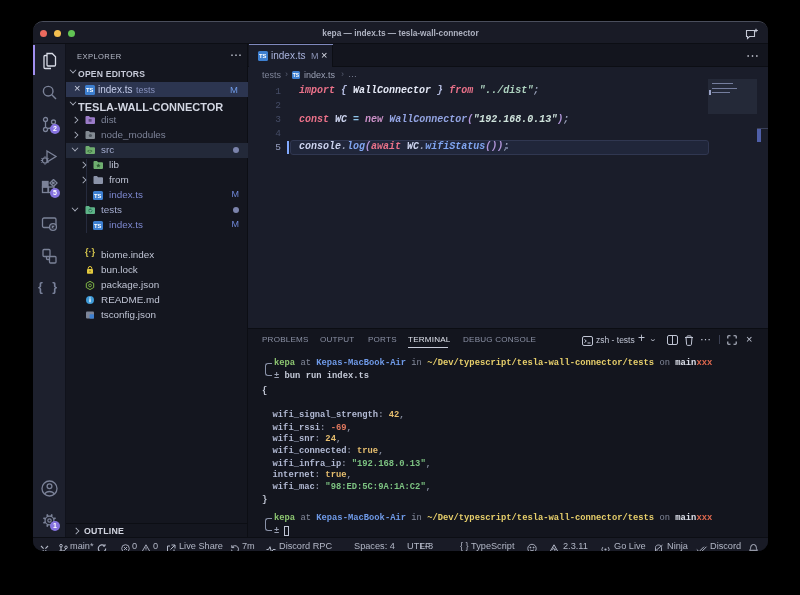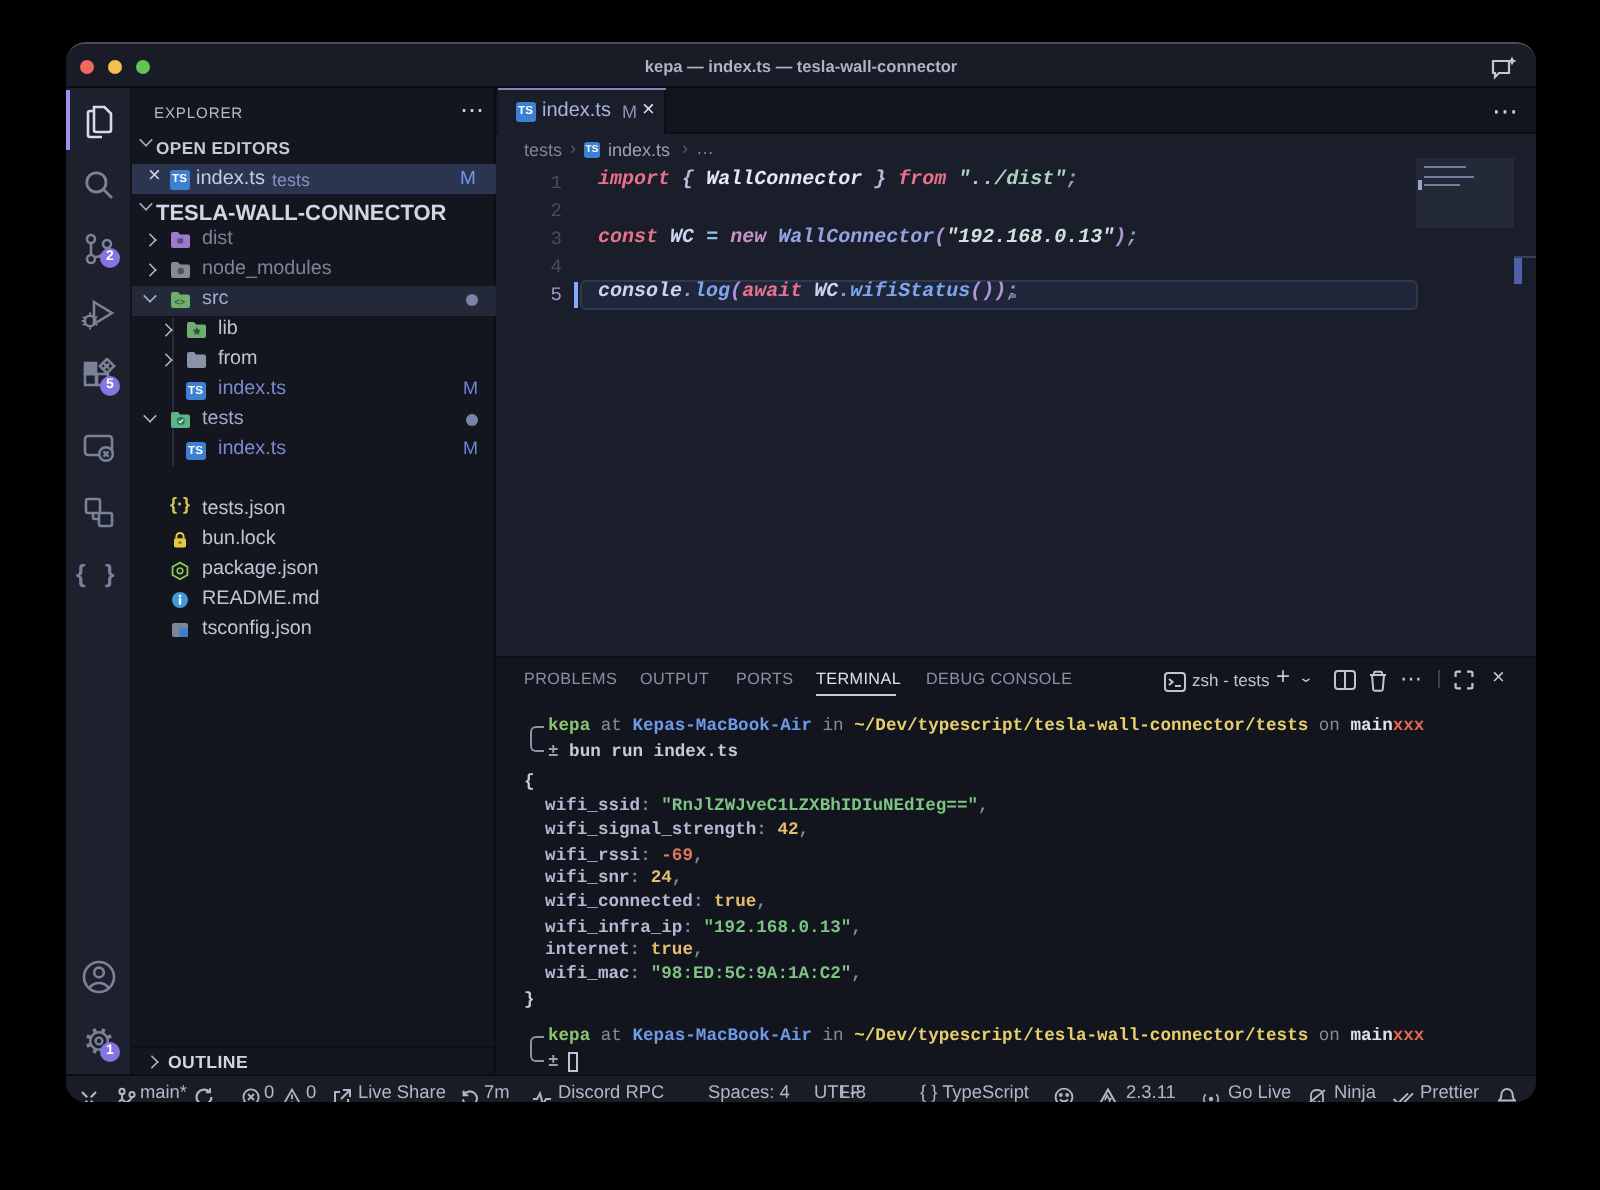--- a/index.html
+++ b/index.html
@@ -192,21 +192,21 @@
       <span class="lbl" style="left:35px;color:#a4accf">tests</span>
       <span class="abs" style="left:167px;top:4.5px;width:6px;height:6px;border-radius:50%;background:#7b83ab"></span>
     </div>
     <div class="srow" style="top:173.5px">
       <span class="tsbox" style="left:27px;top:3px">TS</span>
       <span class="lbl" style="left:43px;color:#7d88cf">index.ts</span>
       <span class="mbadge">M</span>
     </div>
     <div class="srow" style="top:203.5px">
       <span class="abs" style="left:19px;top:-1px;font-size:9px;font-weight:700;color:#d8c84e;letter-spacing:0">{·}</span>
-      <span class="lbl" style="left:35px;color:#c0c5d5">tests.json</span>
+      <span class="lbl" style="left:35px;color:#c0c5d5">biome.index</span>
     </div>
     <div class="srow" style="top:233.5px">
       <svg class="ticon" style="left:19px" viewBox="0 0 10 9">
           <path d="M5 .8 L8.7 2.9 V7 L5 9.1 L1.3 7 V2.9 Z" fill="none" stroke="#8cc84b" stroke-width=".9"></path>
           <circle cx="5" cy="4.9" r="1.4" fill="none" stroke="#8cc84b" stroke-width=".8"></circle>
         </svg>
       <span class="lbl" style="left:35px;color:#c0c5d5">package.json</span>
     </div>
     <div class="srow" style="top:218.5px">
       <svg class="ticon" style="left:19px" viewBox="0 0 10 9">
@@ -307,21 +307,20 @@
     <svg class="abs" style="left:479px;top:6px" width="10" height="10" viewBox="0 0 10 10" fill="none" stroke="#c0c5d4" stroke-width="1.1">
         <path d="M3.5 .8 H1.5 a.7.7 0 0 0 -.7 .7 V3.5 M6.5 .8 h2 a.7.7 0 0 1 .7 .7 V3.5 M3.5 9.2 H1.5 a.7.7 0 0 1 -.7 -.7 V6.5 M6.5 9.2 h2 a.7.7 0 0 0 .7 -.7 V6.5"></path>
       </svg>
     <div class="abs" style="left:498px;top:3.5px;font-size:11px;color:#c0c5d4">×</div>
 
     <div id="term" class="mono" style="position:absolute;left:0;top:0;width:520px;height:209px;font-size:8.45px;font-weight:700">
       <div class="abs" style="left:17px;top:34px;width:7px;height:13px;border:1px solid #8a92a8;border-right:none;border-radius:3px 0 0 3px"></div>
       <div class="tline" style="left:26px;top:28px"><span style="color:#8cc570">kepa</span><span style="color:#848a9c;font-weight:400"> at </span><span style="color:#6f9ae8">Kepas-MacBook-Air</span><span style="color:#848a9c;font-weight:400"> in </span><span style="color:#e7cf6b">~/Dev/typescript/tesla-wall-connector/tests</span><span style="color:#848a9c;font-weight:400"> on </span><span style="color:#dfe2ec">main</span><span style="color:#e0694f">xxx</span></div>
       <div class="tline" style="left:26px;top:41px;color:#9aa0b2">±<span style="color:#c5cad8"> bun run index.ts</span></div>
       <div class="tline" style="left:14px;top:55.5px;color:#c5cad8">{</div>
-      <div class="tline" style="left:14px;top:67.5px"><span style="color:#b2bad4">  wifi_ssid</span><span style="color:#848a9c">: </span><span style="color:#7dc382">"RnJlZWJveC1LZXBhIDIuNEdIeg=="</span><span style="color:#848a9c">,</span></div>
       <div class="tline" style="left:14px;top:80px"><span style="color:#b2bad4">  wifi_signal_strength</span><span style="color:#848a9c">: </span><span style="color:#e5bd6e">42</span><span style="color:#848a9c">,</span></div>
       <div class="tline" style="left:14px;top:92.5px"><span style="color:#b2bad4">  wifi_rssi</span><span style="color:#848a9c">: </span><span style="color:#e0785f">-69</span><span style="color:#848a9c">,</span></div>
       <div class="tline" style="left:14px;top:104px"><span style="color:#b2bad4">  wifi_snr</span><span style="color:#848a9c">: </span><span style="color:#e5bd6e">24</span><span style="color:#848a9c">,</span></div>
       <div class="tline" style="left:14px;top:116px"><span style="color:#b2bad4">  wifi_connected</span><span style="color:#848a9c">: </span><span style="color:#e5bd6e">true</span><span style="color:#848a9c">,</span></div>
       <div class="tline" style="left:14px;top:128.5px"><span style="color:#b2bad4">  wifi_infra_ip</span><span style="color:#848a9c">: </span><span style="color:#7dc382">"192.168.0.13"</span><span style="color:#848a9c">,</span></div>
       <div class="tline" style="left:14px;top:140px"><span style="color:#b2bad4">  internet</span><span style="color:#848a9c">: </span><span style="color:#e5bd6e">true</span><span style="color:#848a9c">,</span></div>
       <div class="tline" style="left:14px;top:152px"><span style="color:#b2bad4">  wifi_mac</span><span style="color:#848a9c">: </span><span style="color:#7dc382">"98:ED:5C:9A:1A:C2"</span><span style="color:#848a9c">,</span></div>
       <div class="tline" style="left:14px;top:164.5px;color:#c5cad8">}</div>
       <div class="abs" style="left:17px;top:189px;width:7px;height:13px;border:1px solid #8a92a8;border-right:none;border-radius:3px 0 0 3px"></div>
       <div class="tline" style="left:26px;top:183px"><span style="color:#8cc570">kepa</span><span style="color:#848a9c;font-weight:400"> at </span><span style="color:#6f9ae8">Kepas-MacBook-Air</span><span style="color:#848a9c;font-weight:400"> in </span><span style="color:#e7cf6b">~/Dev/typescript/tesla-wall-connector/tests</span><span style="color:#848a9c;font-weight:400"> on </span><span style="color:#dfe2ec">main</span><span style="color:#e0694f">xxx</span></div>
@@ -387,19 +386,19 @@
         <path d="M2.8 1.6 a3.8 3.8 0 0 0 0 4.8 M8.2 1.6 a3.8 3.8 0 0 1 0 4.8"></path>
       </svg>
     <div class="sitem" style="left:581px">Go Live</div>
     <svg class="sitem" style="left:620px;top:3px" width="11" height="9" viewBox="0 0 11 9" fill="none" stroke="#b2b7c6" stroke-width=".9">
         <path d="M1 8 L9.5 1 M2.5 3.5 C2.5 1.8 4 1 5.5 1 7 1 8.5 1.8 8.5 3.5 L8.5 8 6.5 6.8 5.5 8 4.5 6.8 2.5 8 Z"></path>
       </svg>
     <div class="sitem" style="left:634px">Ninja</div>
     <svg class="sitem" style="left:663px;top:4px" width="12" height="7" viewBox="0 0 12 7" fill="none" stroke="#b2b7c6" stroke-width="1">
         <path d="M.8 3.5 L3 5.7 L8 .7 M5.5 5.7 L10.5 .7"></path>
       </svg>
-    <div class="sitem" style="left:677px">Prettier</div>
+    <div class="sitem" style="left:677px">Discord</div>
     <svg class="sitem" style="left:716px;top:2.5px" width="9" height="10" viewBox="0 0 9 10" fill="none" stroke="#b2b7c6" stroke-width="1">
         <path d="M4.5 1 a2.8 2.8 0 0 1 2.8 2.8 c0 2 .8 2.7 1.2 3 H.5 c.4 -.3 1.2 -1 1.2 -3 A2.8 2.8 0 0 1 4.5 1 Z"></path>
         <path d="M3.5 8.5 a1 1 0 0 0 2 0"></path>
       </svg>
   </div>
 </div>
 
 </body></html>

